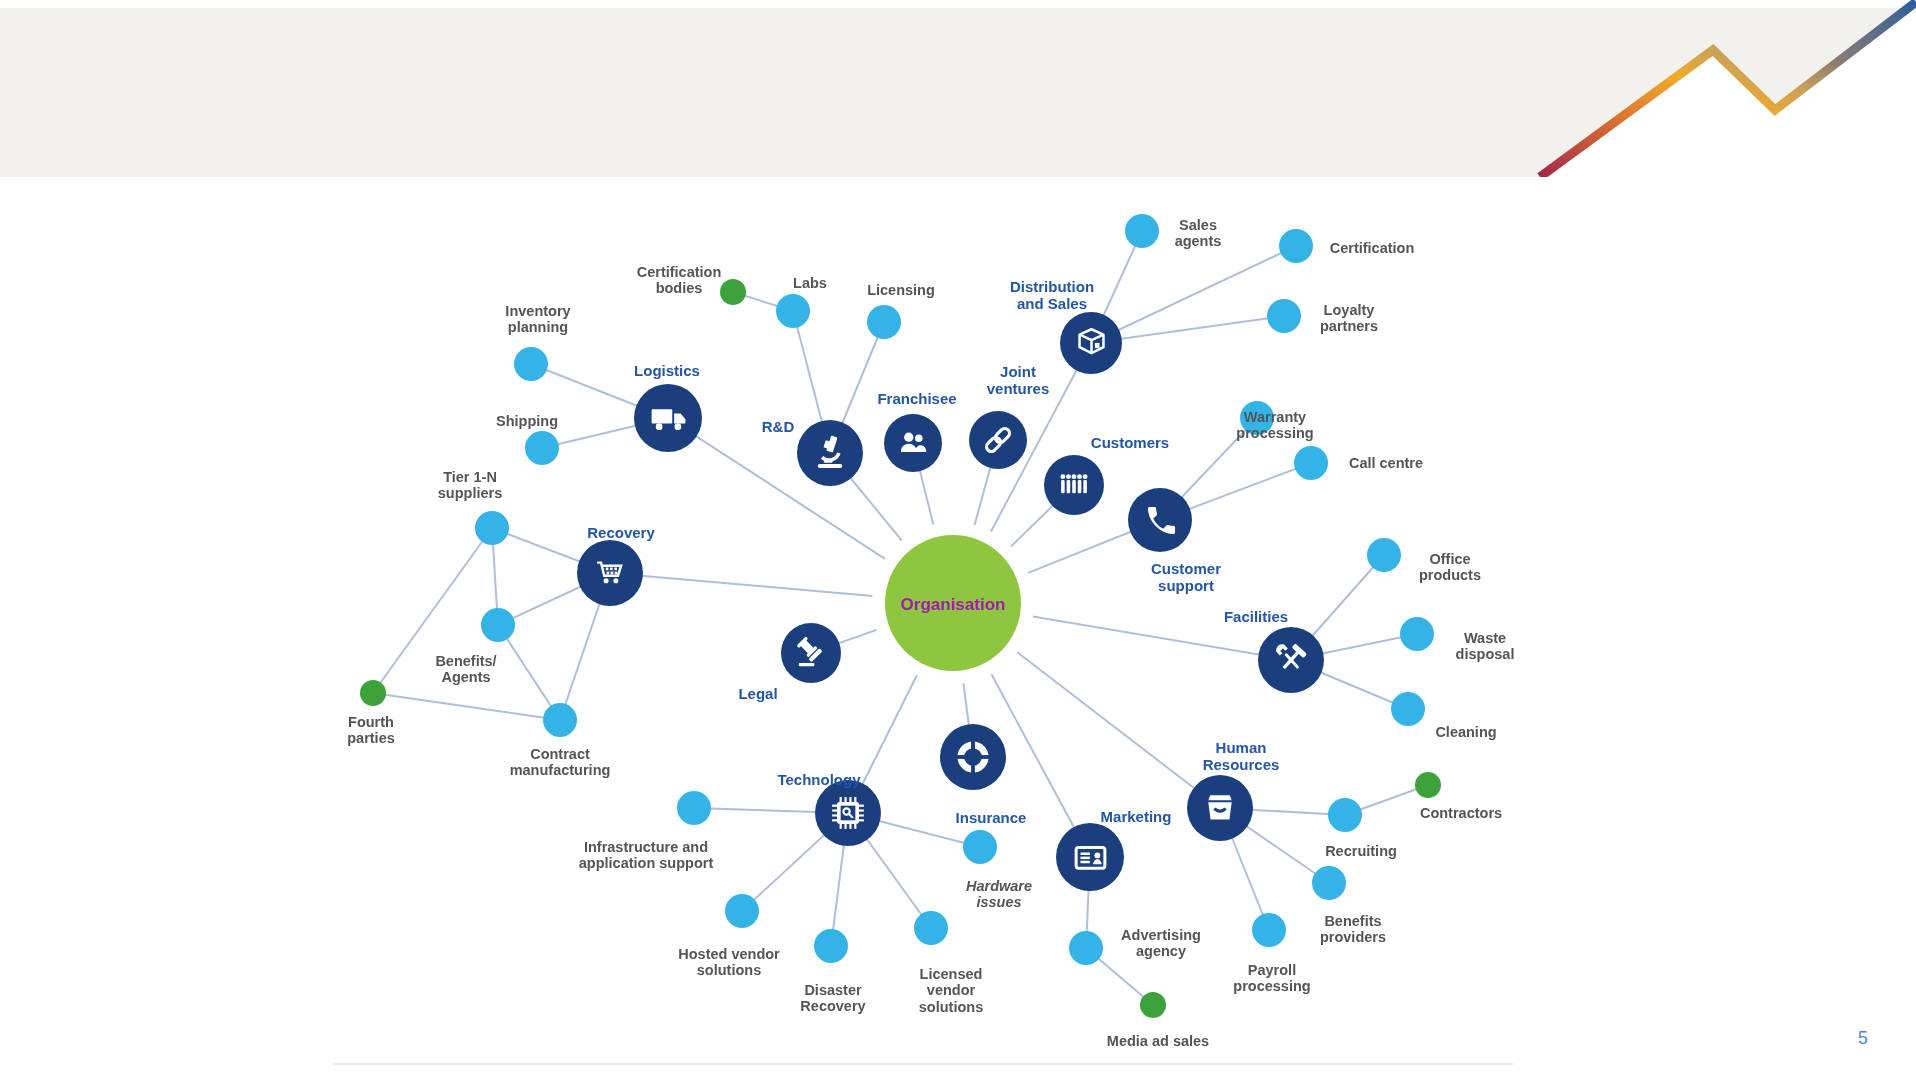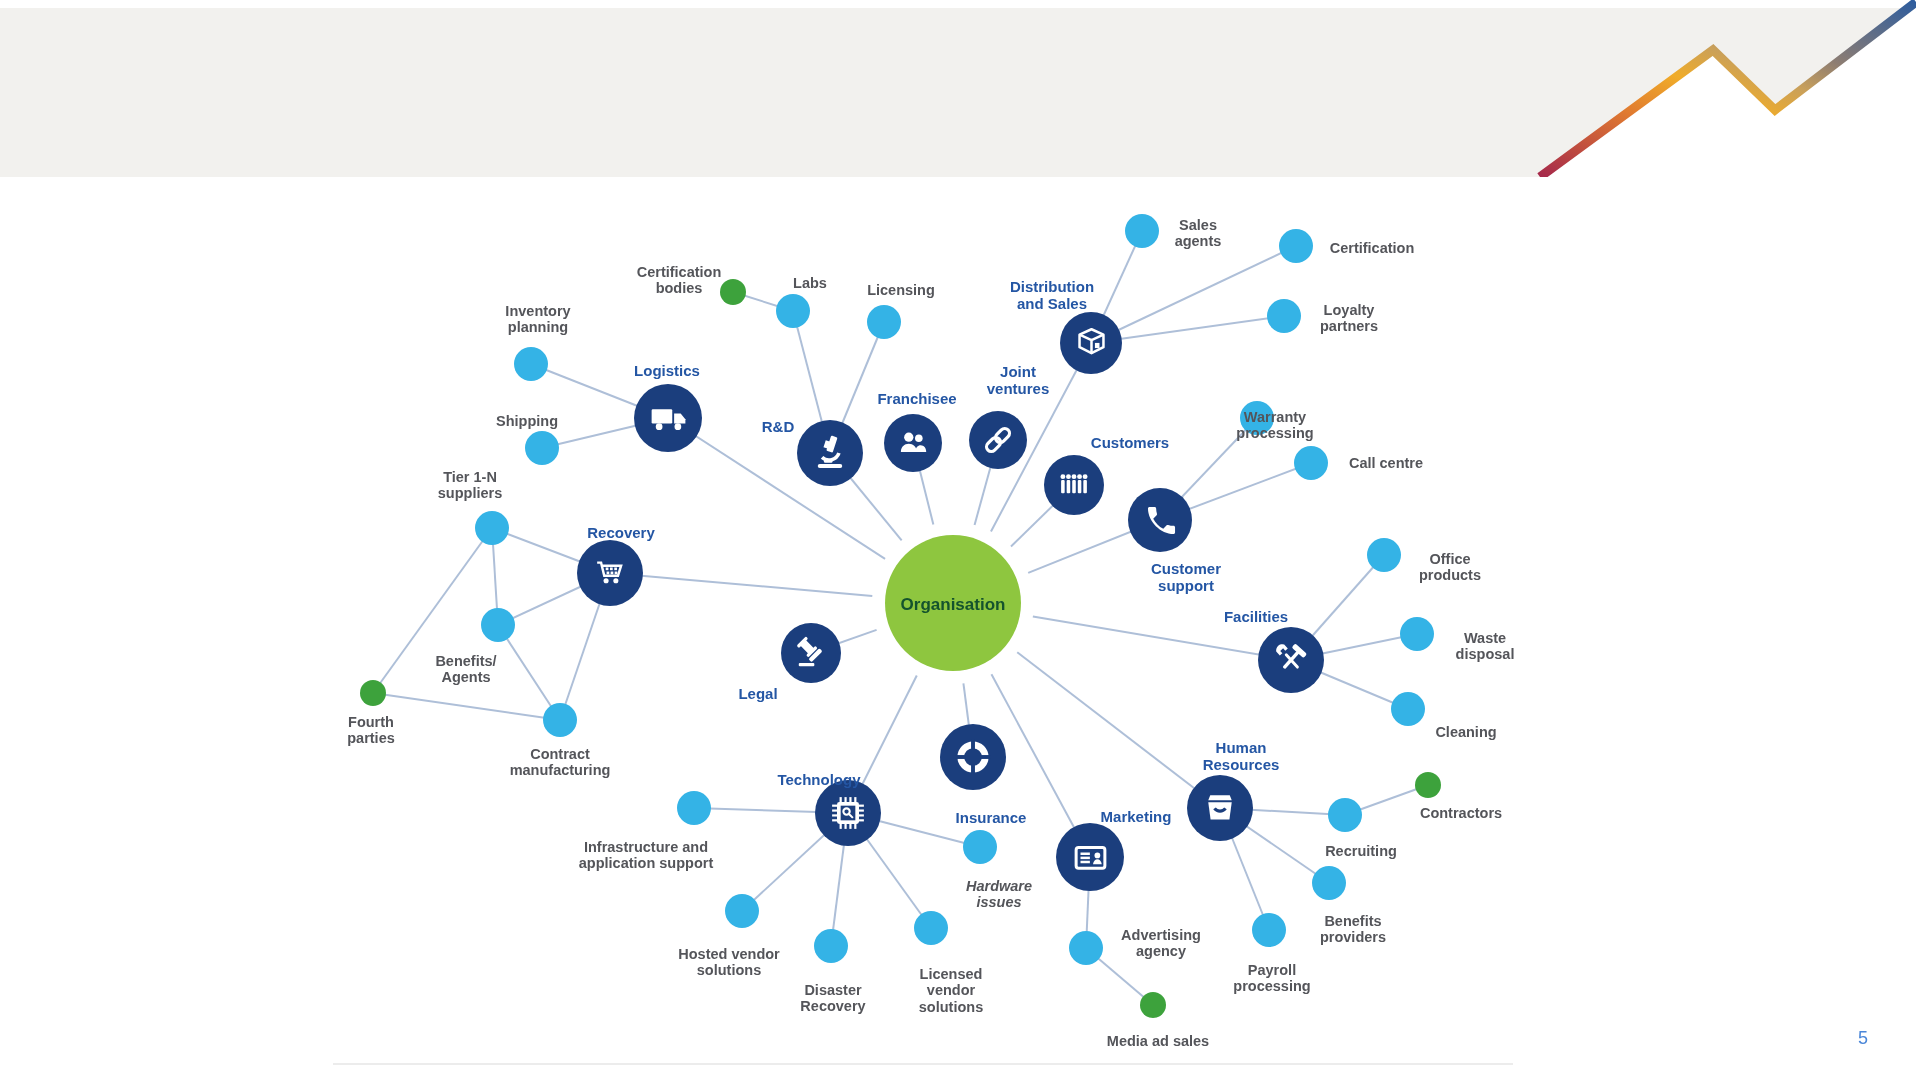--- a/index.html
+++ b/index.html
@@ -15,21 +15,21 @@
         display:flex;align-items:center;justify-content:center;}
   .node-hub{background:#1b3e7d;}
   .node-sat{background:#34b3e6;}
   .node-green{background:#3da23c;}
   .node-center{background:#8ec63f;}
   .icon{display:flex;align-items:center;justify-content:center;}
   .lbl{position:absolute;transform:translate(-50%,-50%);z-index:3;text-align:center;
        white-space:pre-line;line-height:1.13;}
   .lbl-hub{color:#2456a4;font-weight:bold;font-size:15px;}
   .lbl-sat{color:#54555a;font-weight:600;font-size:14.5px;}
-  .lbl-center{color:#14532d;font-weight:bold;font-size:17px;}
+  .lbl-center{color:#a21caf;font-weight:bold;font-size:17px;}
   .footer-line{position:absolute;left:333px;top:1063px;width:1180px;height:2px;background:#ececec;}
   .page-num{position:absolute;left:1858px;top:1028px;font-size:18px;color:#4a86d8;}
 </style>
 </head>
 <body>
 
 <div class="slide">
   <div class="header"></div>
 
   <svg class="logo" viewBox="0 0 400 177">

